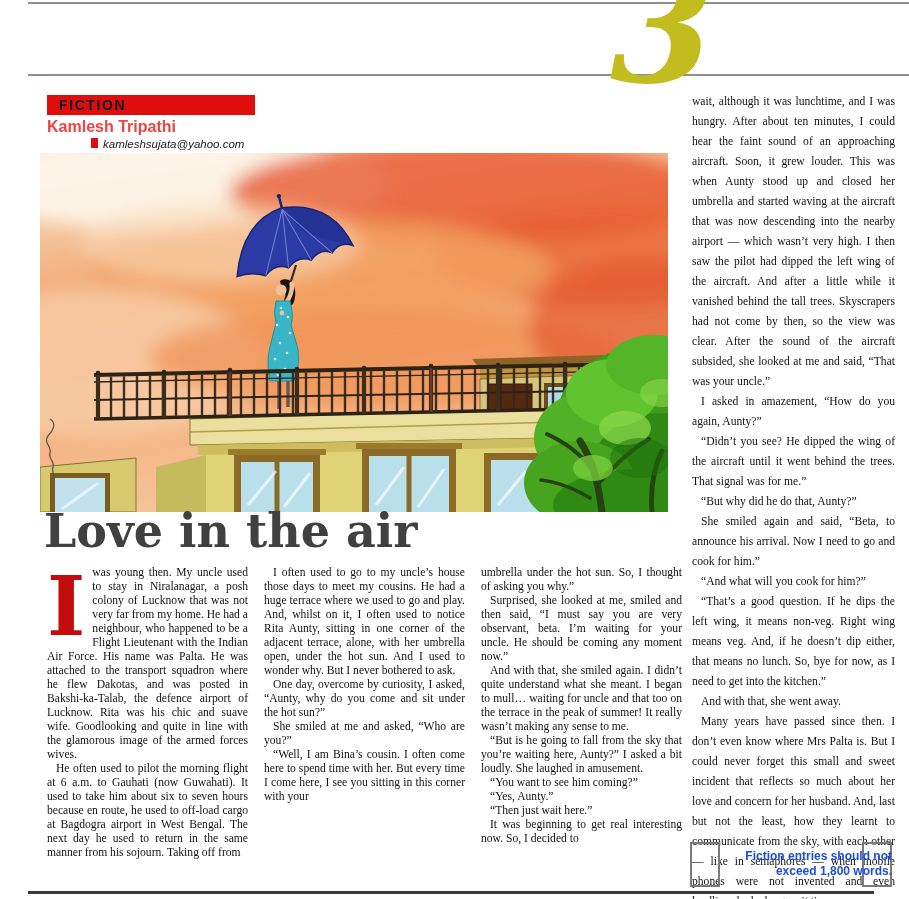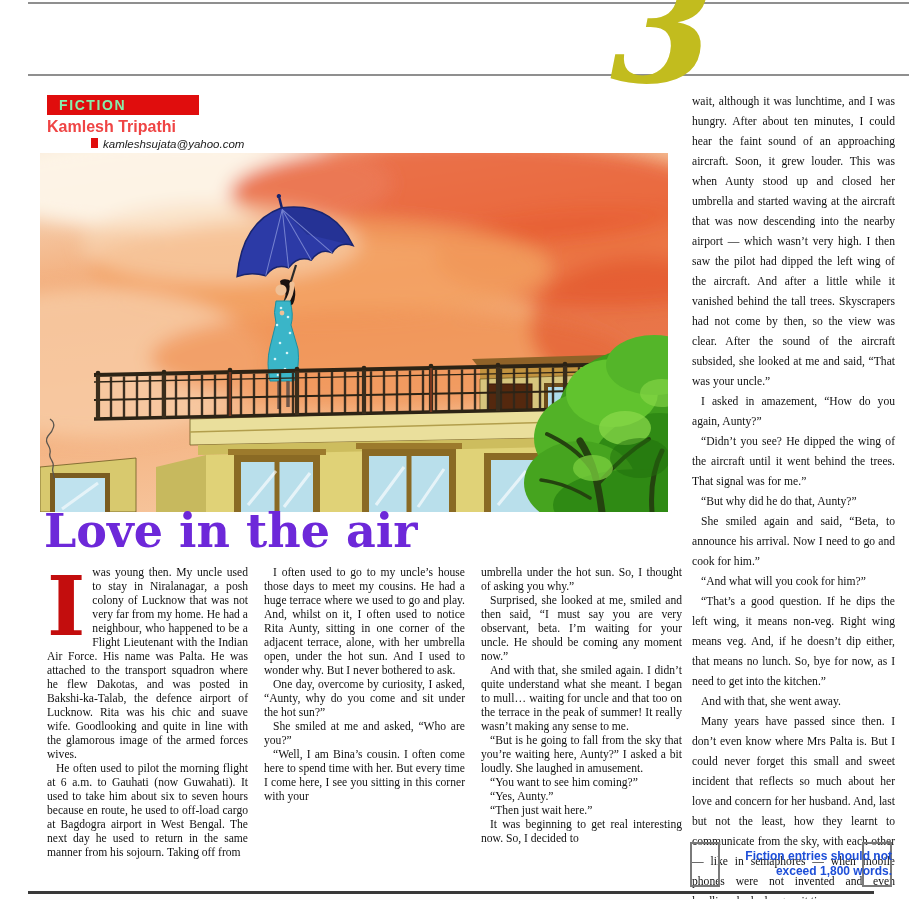--- a/index.html
+++ b/index.html
@@ -7,33 +7,33 @@
         font-family:"Liberation Serif",serif;color:#111;}
 
   .rule{position:absolute;background:#8f8f8f;height:2px;}
   #rule-top{left:28px;top:2px;width:881px;}
   #rule-top2{left:28px;top:74px;width:881px;}
   #rule-bottom{left:28px;top:891px;width:846px;height:3px;background:#3a3a3a;}
 
   .numeral{position:absolute;left:610px;top:-46px;font:italic bold 150px/1 "DejaVu Serif",serif;
            color:#c2bc1e;z-index:3;}
 
-  .banner{position:absolute;left:47px;top:95px;width:152px;height:20px;background:#e00d0d;
-          color:#86efac;font:bold 14px/20px "Liberation Sans",sans-serif;letter-spacing:1.6px;
+  .banner{position:absolute;left:47px;top:95px;width:208px;height:20px;background:#e00d0d;
+          color:#0f172a;font:bold 14px/20px "Liberation Sans",sans-serif;letter-spacing:1.6px;
           padding-left:12px;box-sizing:border-box;}
   .author{position:absolute;left:47px;top:118px;color:#ef4444;
           font:bold 16px/18px "Liberation Sans",sans-serif;}
   .email-row{position:absolute;left:47px;top:138px;font:italic 11.5px/13px "Liberation Sans",sans-serif;
           color:#1a1a1a;padding-left:44px;}
   .email-row .sq{display:inline-block;width:7px;height:10px;background:#e00d0d;margin-right:5px;}
 
   .illustration{position:absolute;left:40px;top:153px;width:628px;height:359px;}
 
   .title{position:absolute;left:44px;top:503px;font:bold 46px/56px "DejaVu Serif",serif;
-         color:#6d28d9;}
+         color:#404040;}
 
   .cols{position:absolute;left:47px;top:566px;width:635px;display:flex;gap:16px;}
   .col{width:201px;font-size:11.6px;line-height:14px;text-align:justify;}
   .col p{margin:0;}
   p.ind{text-indent:9px;}
   .dropcap{float:left;font:bold 82px/74px "DejaVu Serif",serif;color:#c30d0d;
            margin:3px 7px 0 0;}
 
   .rightcol{position:absolute;left:692px;top:92px;width:203px;font-size:11.6px;
             line-height:20px;text-align:justify;}

